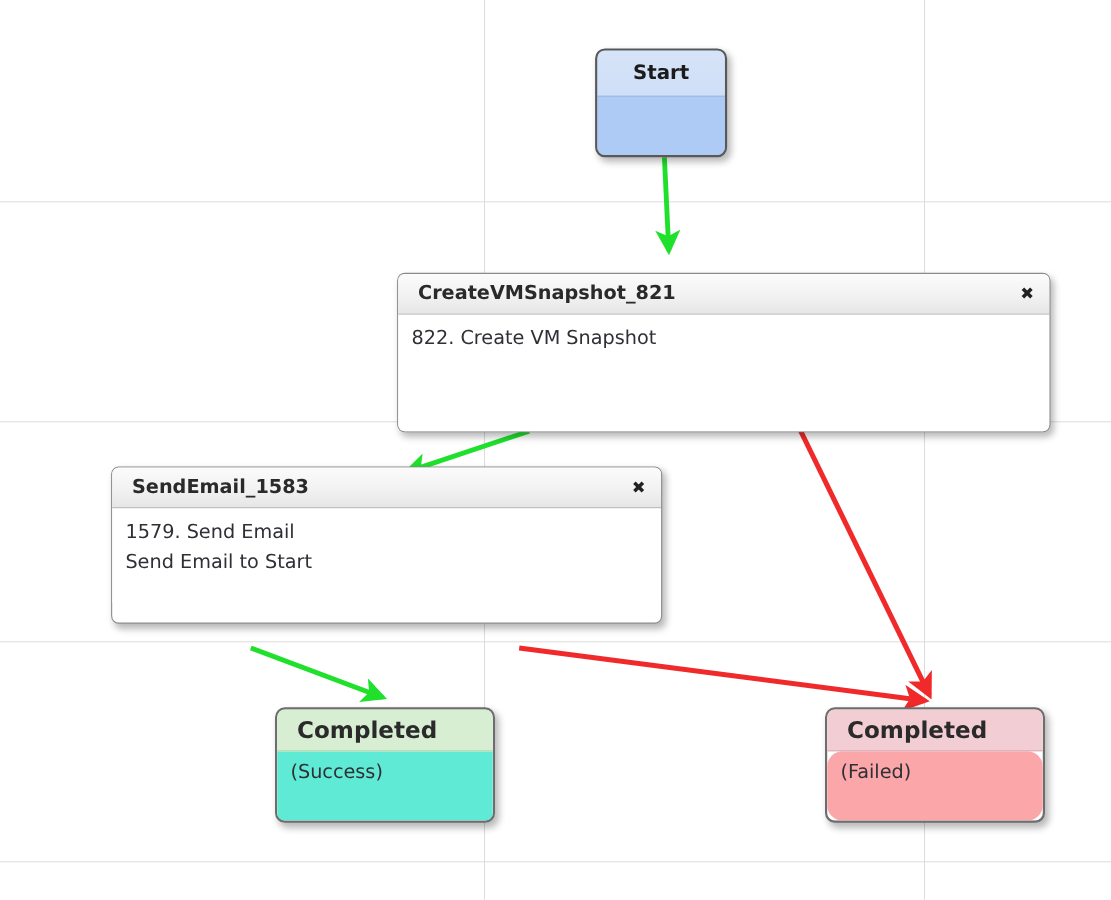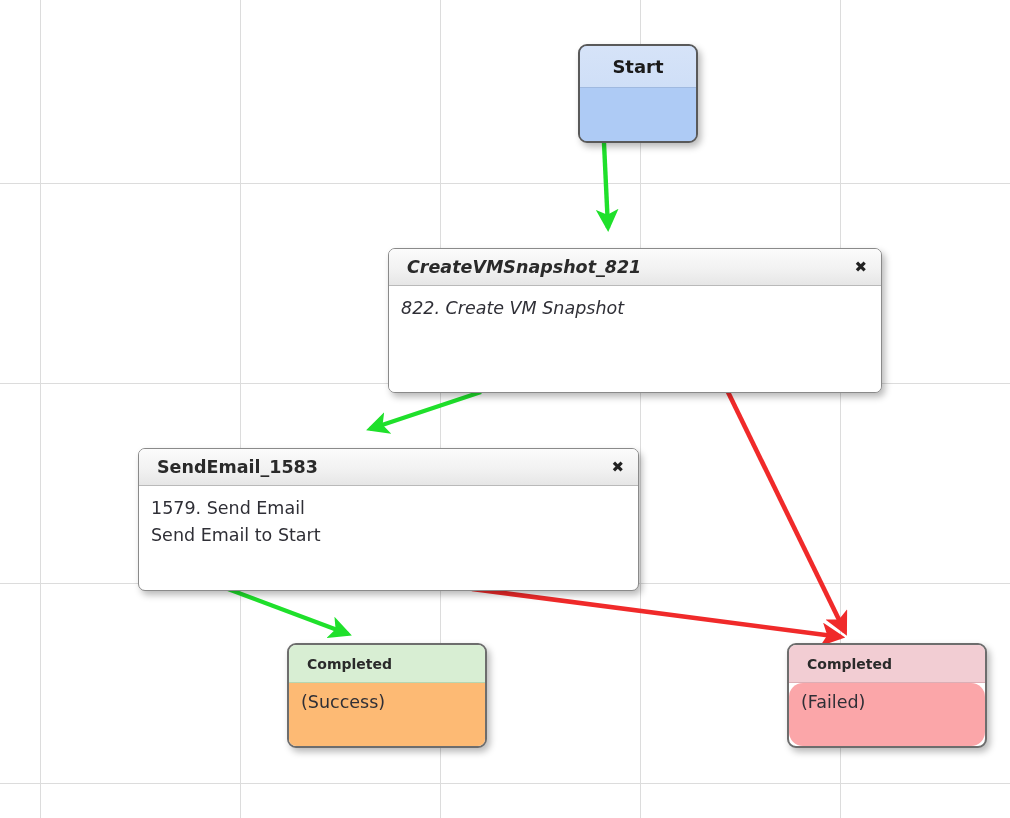--- a/index.html
+++ b/index.html
@@ -34,21 +34,20 @@
 
   
   .node {
     position: absolute;
     box-sizing: border-box;
     border: 1px solid #8a8a8a;
     border-radius: 7px;
     background: #ffffff;
     box-shadow: 3px 4px 7px rgba(0,0,0,0.28);
     overflow: hidden;
-    margin-left: 37px;
   }
   .node-header {
     box-sizing: border-box;
     position: relative;
     height: 37px;
     line-height: 37px;
     padding: 0 12px 0 18px;
     font-size: 17.5px;
     font-weight: bold;
     color: #2a2a2a;
@@ -102,66 +101,65 @@
     background: linear-gradient(to bottom, #d6e3f8 0%, #cfdff7 100%);
     color: #1b1b1b;
   }
   #node-start .node-body {
     background: #aecbf5;
     height: 55px;
   }
 
   
   #node-createvmsnapshot {
-    left: 351px;
+    left: 361px;
     top: 248px;
-    width: 494px;
+    width: 594px;
     height: 145px;
-    font-style: italic;
   }
   #node-createvmsnapshot .node-body { height: 107px; }
 
   #node-sendemail {
     left: 101px;
-    top: 448px;
+    top: 424px;
     width: 501px;
     height: 143px;
   }
   #node-sendemail .node-body { height: 86px; }
 
   
   .node-terminal {
     width: 200px;
     height: 105px;
     border: 2px solid #6d6d6d;
     border-radius: 9px;
   }
   .node-terminal .node-header {
     height: 38px;
     line-height: 38px;
     padding: 0 5px 0 18px;
-    font-size: 14px;
+    font-size: 21px;
   }
   .node-terminal .node-body {
     padding: 6px 0 0 12px;
     height: 63px;
   }
   .node-terminal .node-body .line {
     font-size: 17.5px;
   }
 
   #node-completed-success {
     left: 250px;
     top: 643px;
   }
   #node-completed-success .node-header {
     background: #d8eed3;
     border-bottom: 1px solid #b7d6b1;
   }
-  #node-completed-success .node-body { background: #fdba74; }
+  #node-completed-success .node-body { background: #5eead4; }
 
   #node-completed-failed {
     left: 750px;
     top: 643px;
   }
   #node-completed-failed .node-header {
     background: #f2cdd3;
     border-bottom: 1px solid #dcaeb5;
   }
   #node-completed-failed .node-body { background: #fba6a9; border-radius: 14px; }

